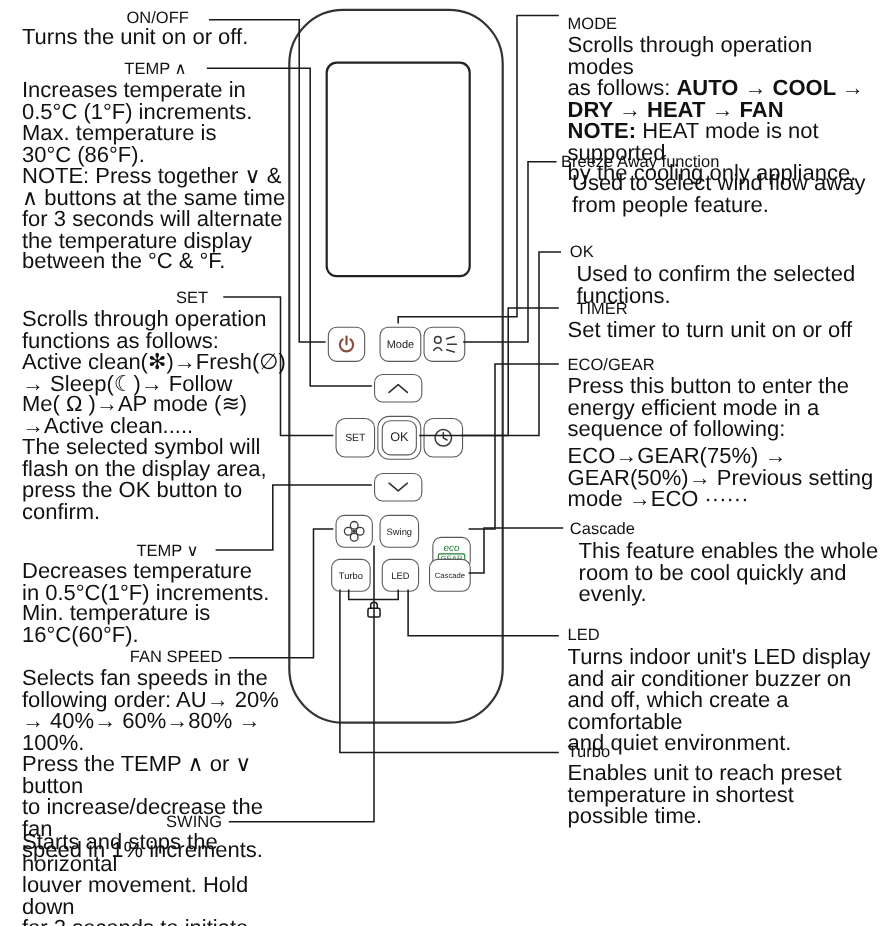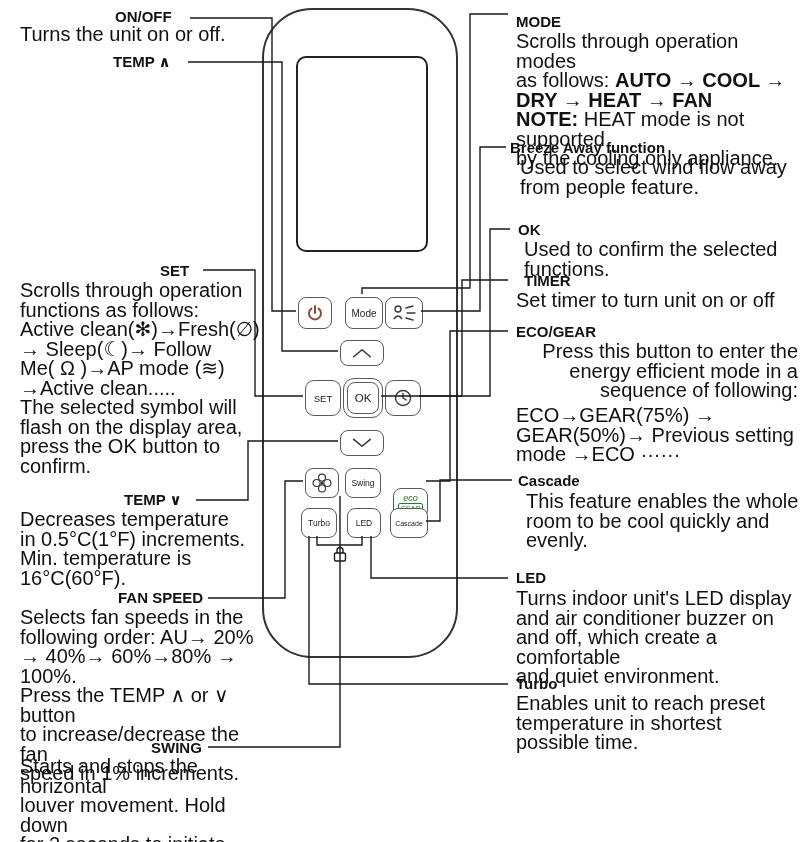--- a/index.html
+++ b/index.html
@@ -1,18 +1,18 @@
 <!DOCTYPE html>
 <html><head>
 <meta charset="utf-8">
 <style>
   html,body{margin:0;padding:0;background:#fff;}
   .page{position:relative;width:800px;height:842px;overflow:hidden;
         font-family:"Liberation Sans","DejaVu Sans",sans-serif;color:#111;}
-  .t{position:absolute;font-weight:bold;font-size:15px;white-space:nowrap;}
+  .t{position:absolute;font-weight:normal;font-size:15px;white-space:nowrap;}
   .b{position:absolute;font-size:20px;line-height:19.5px;white-space:pre-line;width:282px;}
   .bold{font-weight:bold;}
   .remote{position:absolute;left:262px;top:8px;width:196px;height:650px;
           border:2px solid #333;border-radius:50px;box-sizing:border-box;background:transparent;}
   .display{position:absolute;left:32px;top:46px;width:132px;height:196px;
            border:2px solid #222;border-radius:10px;background:#fff;box-sizing:border-box;}
   .btn{position:absolute;border:1.4px solid #5a5a5a;border-radius:8px;background:#fff;
        display:flex;align-items:center;justify-content:center;box-sizing:border-box;
        font-size:10px;color:#222;flex-direction:column;}
   .btn-ok{border-radius:11px;}
@@ -130,20 +130,29 @@
     <path d="M309 536 V684 H508"></path>
     <path d="M317 536 V545 H362 V536"></path>
     <path d="M337 553 v-2.5 a3 3 0 0 1 6 0 v2.5"></path>
     <rect x="334.5" y="553" width="11" height="8" rx="1.5" fill="#fff"></rect>
   </svg>
 
   <div class="t" style="left:115px;top:8px;">ON/OFF</div>
   <div class="b" style="left:20px;top:25px;width:245px;">Turns the unit on or off.</div>
 
   <div class="t" style="left:113px;top:53px;">TEMP ∧</div>
+  <div class="b" style="left:20px;top:73px;width:245px;">Increases temperate in
+0.5°C (1°F) increments.
+Max. temperature is
+30°C (86°F).
+NOTE: Press together ∨ &amp;
+∧ buttons at the same time
+for 3 seconds will alternate
+the temperature display
+between the °C &amp; °F.</div>
 
   <div class="t" style="left:160px;top:262px;">SET</div>
   <div class="b" style="left:20px;top:281px;width:245px;">Scrolls through operation
 functions as follows:
 Active clean(✻)→Fresh(∅)
 → Sleep(☾)→ Follow
 Me( Ω )→AP mode (≋)
 →Active clean.....
 The selected symbol will
 flash on the display area,
@@ -181,21 +190,21 @@
   <div class="b" style="left:520px;top:158px;">Used to select wind flow away
 from people feature.</div>
 
   <div class="t" style="left:518px;top:221px;">OK</div>
   <div class="b" style="left:524px;top:240px;">Used to confirm the selected functions.</div>
 
   <div class="t" style="left:524px;top:272px;">TIMER</div>
   <div class="b" style="left:516px;top:291px;">Set timer to turn unit on or off</div>
 
   <div class="t" style="left:516px;top:323px;">ECO/GEAR</div>
-  <div class="b" style="left:516px;top:342px;text-align:right;">Press this button to enter the
+  <div class="b" style="left:516px;top:342px;">Press this button to enter the
 energy efficient mode in a
 sequence of following:</div>
   <div class="b" style="left:516px;top:406px;">ECO→GEAR(75%) →
 GEAR(50%)→ Previous setting
 mode →ECO ······</div>
 
   <div class="t" style="left:518px;top:472px;">Cascade</div>
   <div class="b" style="left:526px;top:492px;">This feature enables the whole
 room to be cool quickly and
 evenly.</div>

